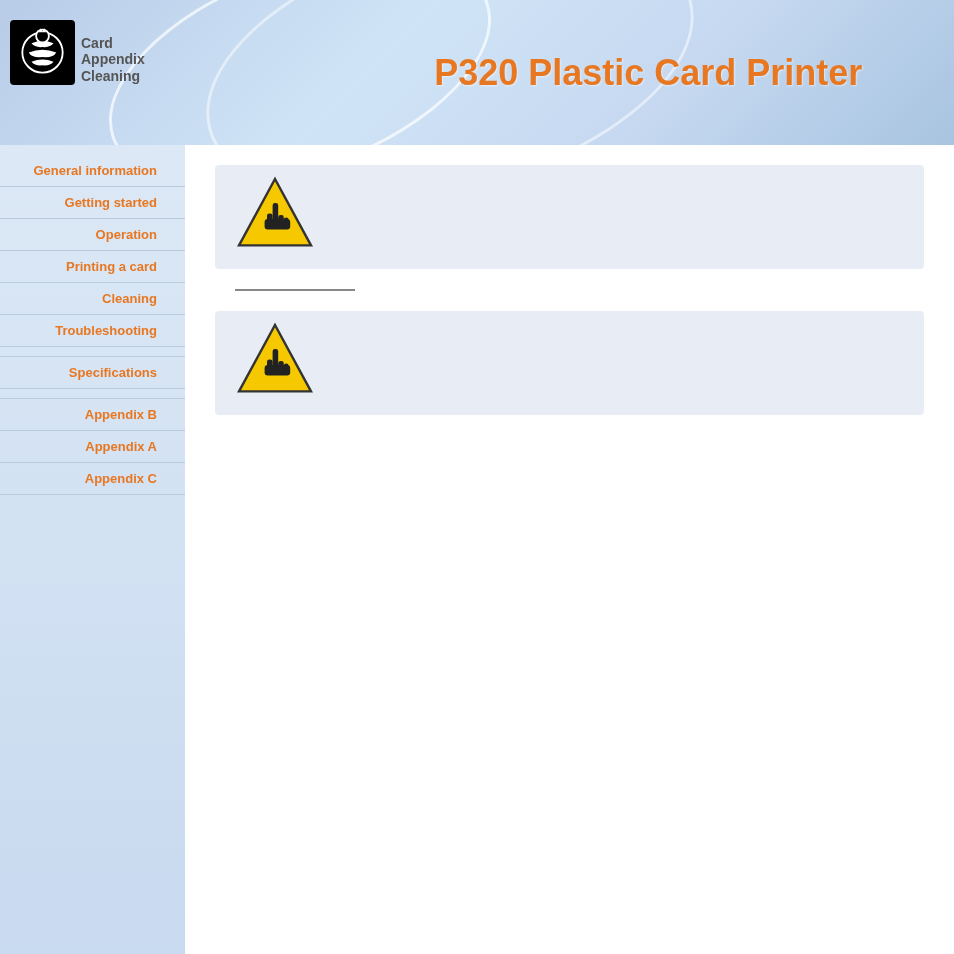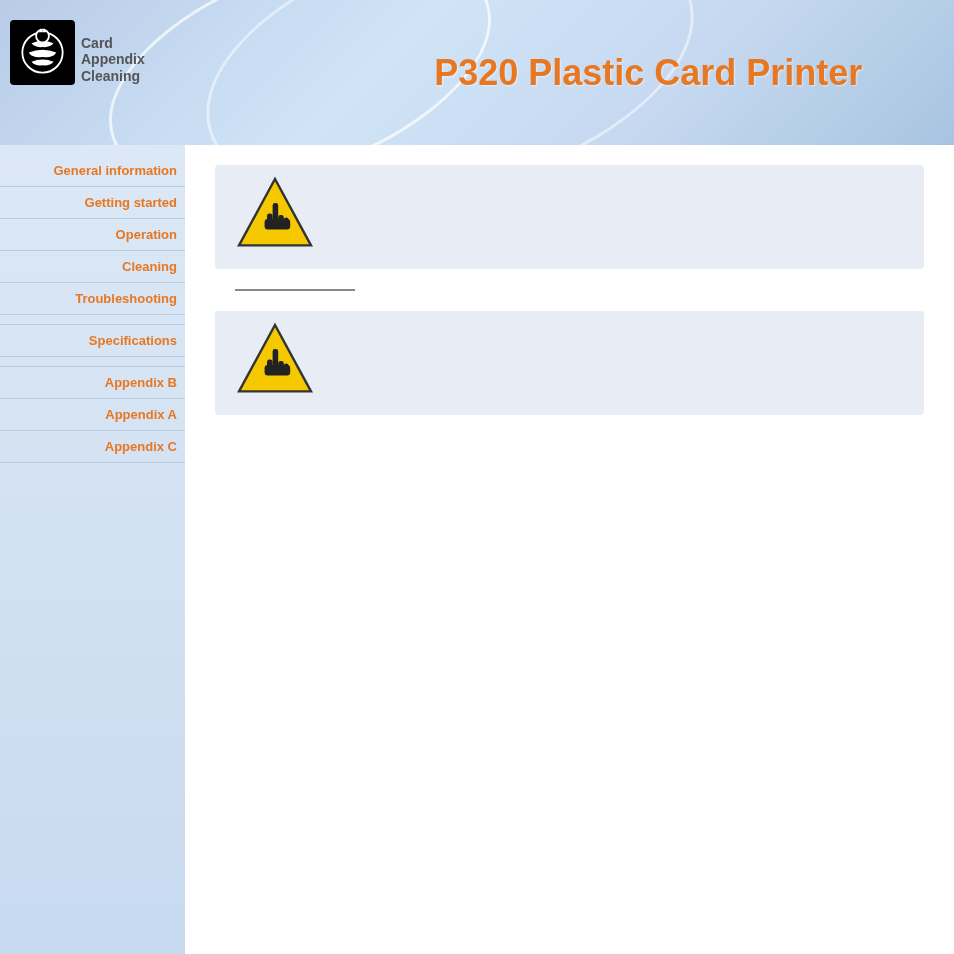--- a/index.html
+++ b/index.html
@@ -88,21 +88,21 @@
     .sidebar {
       width: 185px;
       min-width: 185px;
       background: linear-gradient(180deg, #dce8f5 0%, #c8daf0 100%);
       display: flex;
       flex-direction: column;
       padding-top: 10px;
     }
     .sidebar-item {
       text-align: right;
-      padding: 8px 8px 8px 0;
+      padding: 8px 28px 8px 0;
       cursor: pointer;
       border-bottom: 1px solid #b8ccde;
       font-size: 13px;
       font-weight: bold;
       color: #e87722;
     }
     .sidebar-spacer {
       height: 10px;
       border-bottom: 1px solid #b8ccde;
     }
@@ -176,20 +176,21 @@
   </div>
   <div class="page-title">P320  Plastic Card Printer</div>
 </div>
 
 <div class="main-layout">
 
   <nav class="sidebar">
     <div class="sidebar-item">General information</div>
     <div class="sidebar-item">Getting started</div>
     <div class="sidebar-item">Operation</div>
+    <div class="sidebar-item">Printing a card</div>
     <div class="sidebar-item">Cleaning</div>
     <div class="sidebar-item">Troubleshooting</div>
     <div class="sidebar-spacer"></div>
     <div class="sidebar-item">Specifications</div>
     <div class="sidebar-spacer"></div>
     <div class="sidebar-item">Appendix B</div>
     <div class="sidebar-item">Appendix A</div>
     <div class="sidebar-item">Appendix C</div>
   </nav>
 

